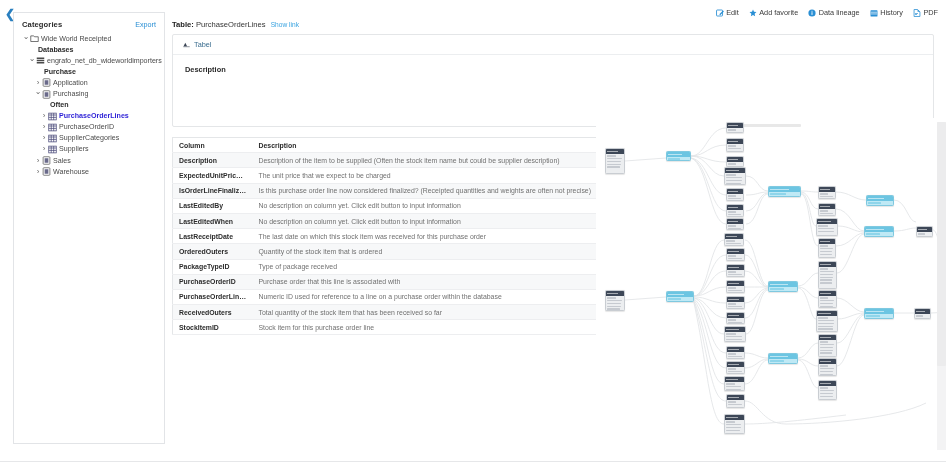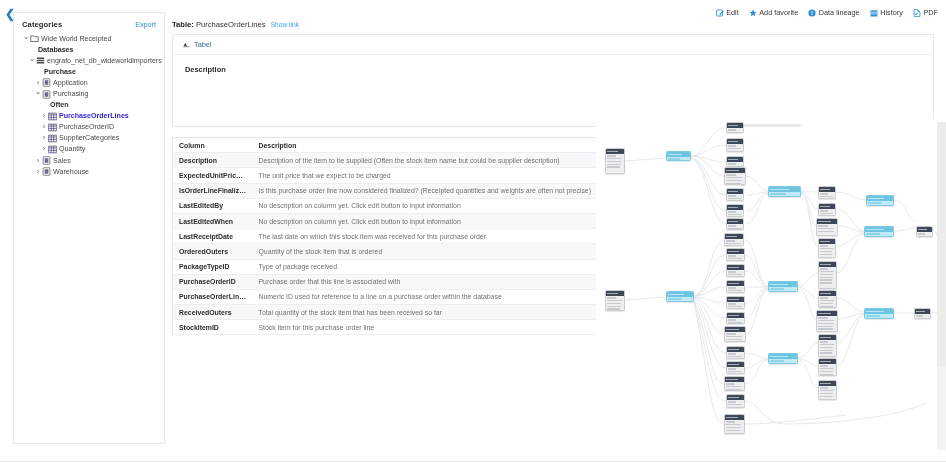--- a/index.html
+++ b/index.html
@@ -296,21 +296,21 @@
           <span class="caret closed"></span>
           <span class="ico">
             <svg width="9" height="9" viewBox="0 0 12 12">
               <rect x="1" y="1.5" width="10" height="9" fill="#fff" stroke="#4a4a7a" stroke-width="1"></rect>
               <line x1="1" y1="4" x2="11" y2="4" stroke="#4a4a7a" stroke-width="1"></line>
               <line x1="4.3" y1="1.5" x2="4.3" y2="10.5" stroke="#4a4a7a" stroke-width="1"></line>
               <line x1="7.6" y1="1.5" x2="7.6" y2="10.5" stroke="#4a4a7a" stroke-width="1"></line>
               <line x1="1" y1="7.2" x2="11" y2="7.2" stroke="#4a4a7a" stroke-width="1"></line>
             </svg>
           </span>
-          <span class="lbl">Quantity</span>
+          <span class="lbl">Suppliers</span>
         </div>
         <div class="trow">
           <span style="width: 12px; min-width: 12px;"></span>
           <span class="caret closed"></span>
           <span class="ico">
             <svg width="9" height="9" viewBox="0 0 12 12">
               <rect x="1.5" y="1" width="9" height="10" rx="1" fill="#fff" stroke="#5a5a5a" stroke-width="1"></rect>
               <rect x="3.5" y="3" width="5" height="6" fill="#6a6a8a"></rect>
             </svg>
           </span>

